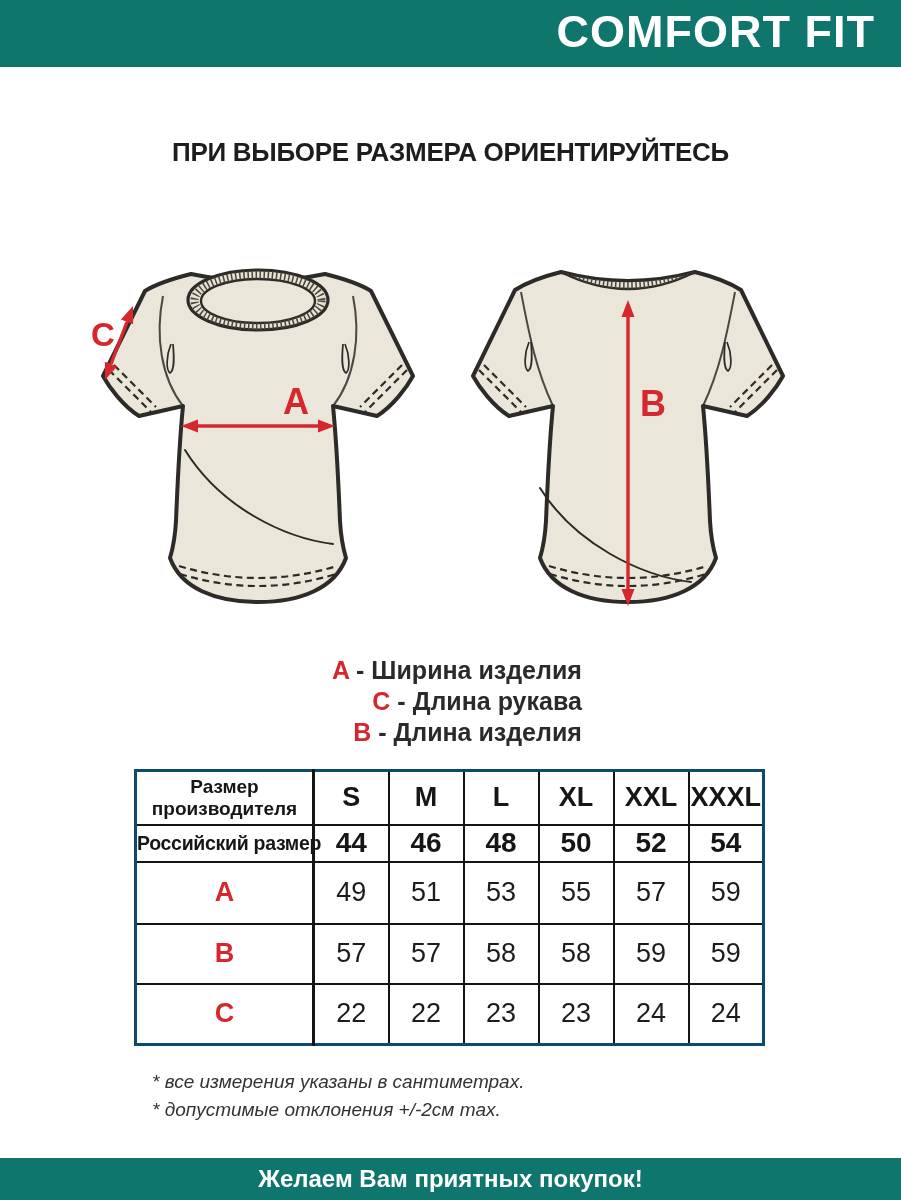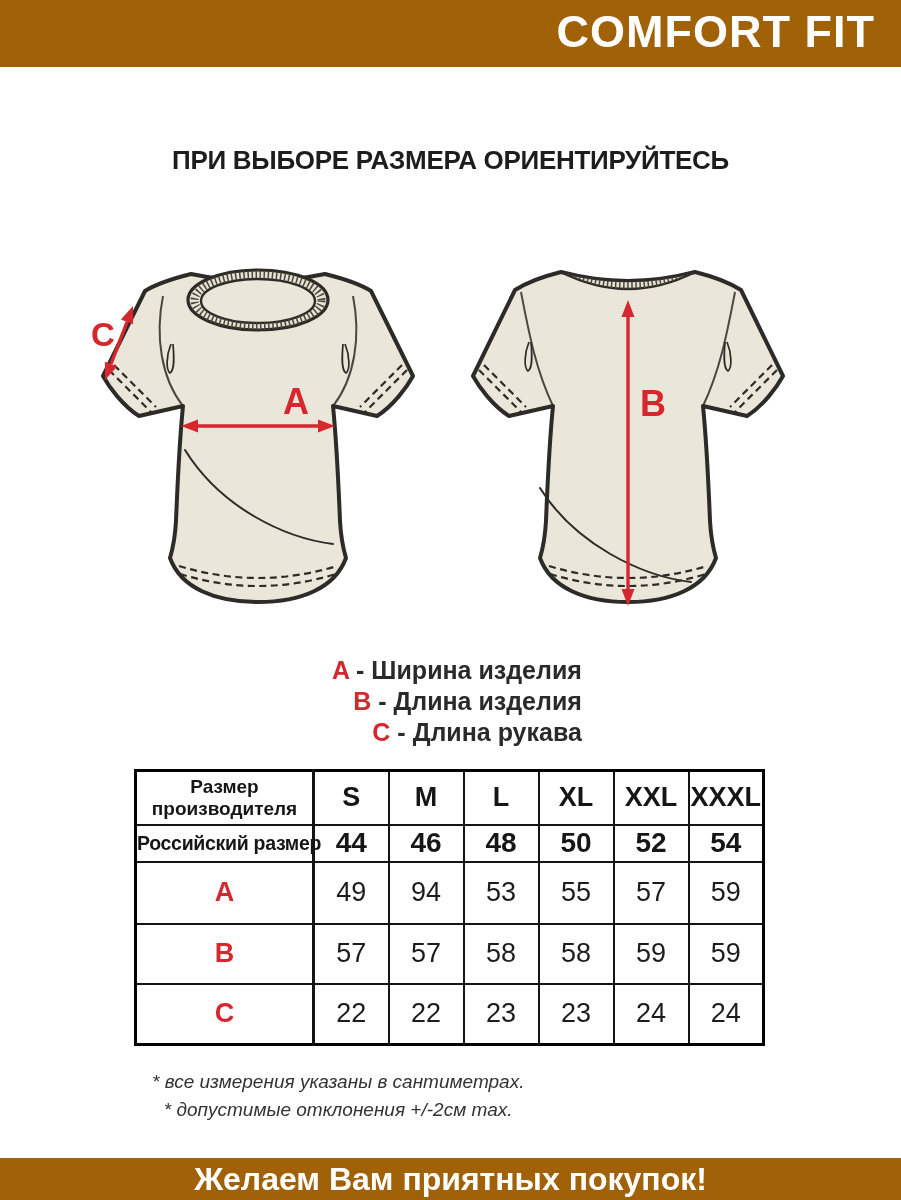--- a/index.html
+++ b/index.html
@@ -2,34 +2,34 @@
 <html><head>
 <meta charset="utf-8">
 <style>
   html,body { margin:0; padding:0; background:#ffffff; }
   .page {
     position:relative; width:901px; height:1200px; margin:0 auto;
     background:#ffffff; overflow:hidden;
     font-family:"Liberation Sans", sans-serif;
   }
   
-  .bar { position:absolute; left:0; right:0; background:#a16207; }
+  .bar { position:absolute; left:0; right:0; background:#0f766e; }
   .header-bar { top:0; height:67px; }
   .footer-bar { bottom:0; height:42px; }
   .brand {
     position:absolute; top:0; right:26px; line-height:64px;
     color:#ffffff; font-size:45px; font-weight:bold; letter-spacing:1px;
   }
   .footer-msg {
     position:absolute; left:0; right:0; top:0; text-align:center;
-    line-height:42px; color:#ffffff; font-size:32px; font-weight:bold;
+    line-height:42px; color:#ffffff; font-size:24px; font-weight:bold;
   }
   
   .intro {
-    position:absolute; top:144px; left:0; right:0; text-align:center;
+    position:absolute; top:136px; left:0; right:0; text-align:center;
     font-size:26px; font-weight:bold; color:#1d1d1d; line-height:33px;
     letter-spacing:-0.3px;
   }
   
   .shirt-svg { position:absolute; width:330px; height:360px; overflow:visible; }
   .front-svg { left:93px;  top:256px; }
   .back-svg  { left:463px; top:256px; }
   .body-outline { stroke:#2d2b27; stroke-width:4; stroke-linejoin:round; }
   .band   { fill:#e8e2d3; stroke:#2d2b27; stroke-width:2.5; }
   .band-bold { stroke-width:3.2; }
@@ -44,34 +44,34 @@
   .svg-label  { fill:#d6262e; font-family:"Liberation Sans",sans-serif; font-weight:bold; }
   
   .legend { position:absolute; left:332px; top:655px; font-size:25px;
             font-weight:bold; color:#2a2a2a; line-height:31px; }
   .legend-row { white-space:nowrap;text-align:right; }
   .legend-key { color:#d6262e; }
   
   .size-table {
     position:absolute; left:134px; top:769px;
     border-collapse:collapse; table-layout:fixed; width:628px;
-    border:3px solid #000000; color:#161616;
+    border:3px solid #0c4a6e; color:#161616;
   }
   .size-table td { border:2px solid #141414; text-align:center;
                    vertical-align:middle; padding:0; }
   .size-table td.c0 { border-right-width:3px; }
   .hdr-col0 { font-size:19px; font-weight:bold; line-height:22px; }
   .hdr-size { font-size:27px; font-weight:bold; }
   .ru-label { font-size:19.5px; font-weight:bold; letter-spacing:-0.3px; white-space:nowrap; }
   .ru-val   { font-size:28px; font-weight:bold; }
   .m-label  { font-size:27px; font-weight:bold; color:#d6262e; }
   .m-val    { font-size:27px; font-weight:normal; color:#1c1c1c; }
   
   .footnotes { position:absolute; left:152px; top:1068px; font-style:italic;
-               font-size:19px; color:#333333; line-height:28px;text-align:center; }
+               font-size:19px; color:#333333; line-height:28px; }
 </style>
 </head>
 <body>
 
 <div class="page">
 
   <div class="bar header-bar">
     <div class="brand">COMFORT FIT</div>
   </div>
 
@@ -148,22 +148,22 @@
     <path class="swoosh" d="M 77,232 C 112,288 178,320 228,326"></path>
 
     <line class="arrow-line" x1="165" y1="61" x2="165" y2="333"></line>
     <path class="arrow-head" d="M 165,44 L 158.5,61 L 171.5,61 Z"></path>
     <path class="arrow-head" d="M 165,350 L 158.5,333 L 171.5,333 Z"></path>
     <text class="svg-label" x="177" y="160" font-size="36">B</text>
   </svg>
 
   <div class="legend">
     <div class="legend-row"><span class="legend-key">A</span> <span>- Ширина изделия</span></div>
+    <div class="legend-row"><span class="legend-key">C</span> <span>- Длина рукава</span></div>
     <div class="legend-row"><span class="legend-key">B</span> <span>- Длина изделия</span></div>
-    <div class="legend-row"><span class="legend-key">C</span> <span>- Длина рукава</span></div>
   </div>
 
   <table class="size-table">
     <colgroup>
       <col style="width:178px">
         <col style="width:75px">
         <col style="width:75px">
       <col style="width:75px">
         <col style="width:75px">
         <col style="width:75px">
@@ -184,21 +184,21 @@
       <td class="ru-val">44</td>
       <td class="ru-val">46</td>
       <td class="ru-val">48</td>
       <td class="ru-val">50</td>
       <td class="ru-val">52</td>
       <td class="ru-val">54</td>
     </tr>
     <tr style="height:62px">
       <td class="c0 m-label">A</td>
       <td class="m-val">49</td>
-      <td class="m-val">94</td>
+      <td class="m-val">51</td>
       <td class="m-val">53</td>
       <td class="m-val">55</td>
       <td class="m-val">57</td>
       <td class="m-val">59</td>
     </tr>
     <tr style="height:60px">
       <td class="c0 m-label">B</td>
       <td class="m-val">57</td>
       <td class="m-val">57</td>
       <td class="m-val">58</td>

